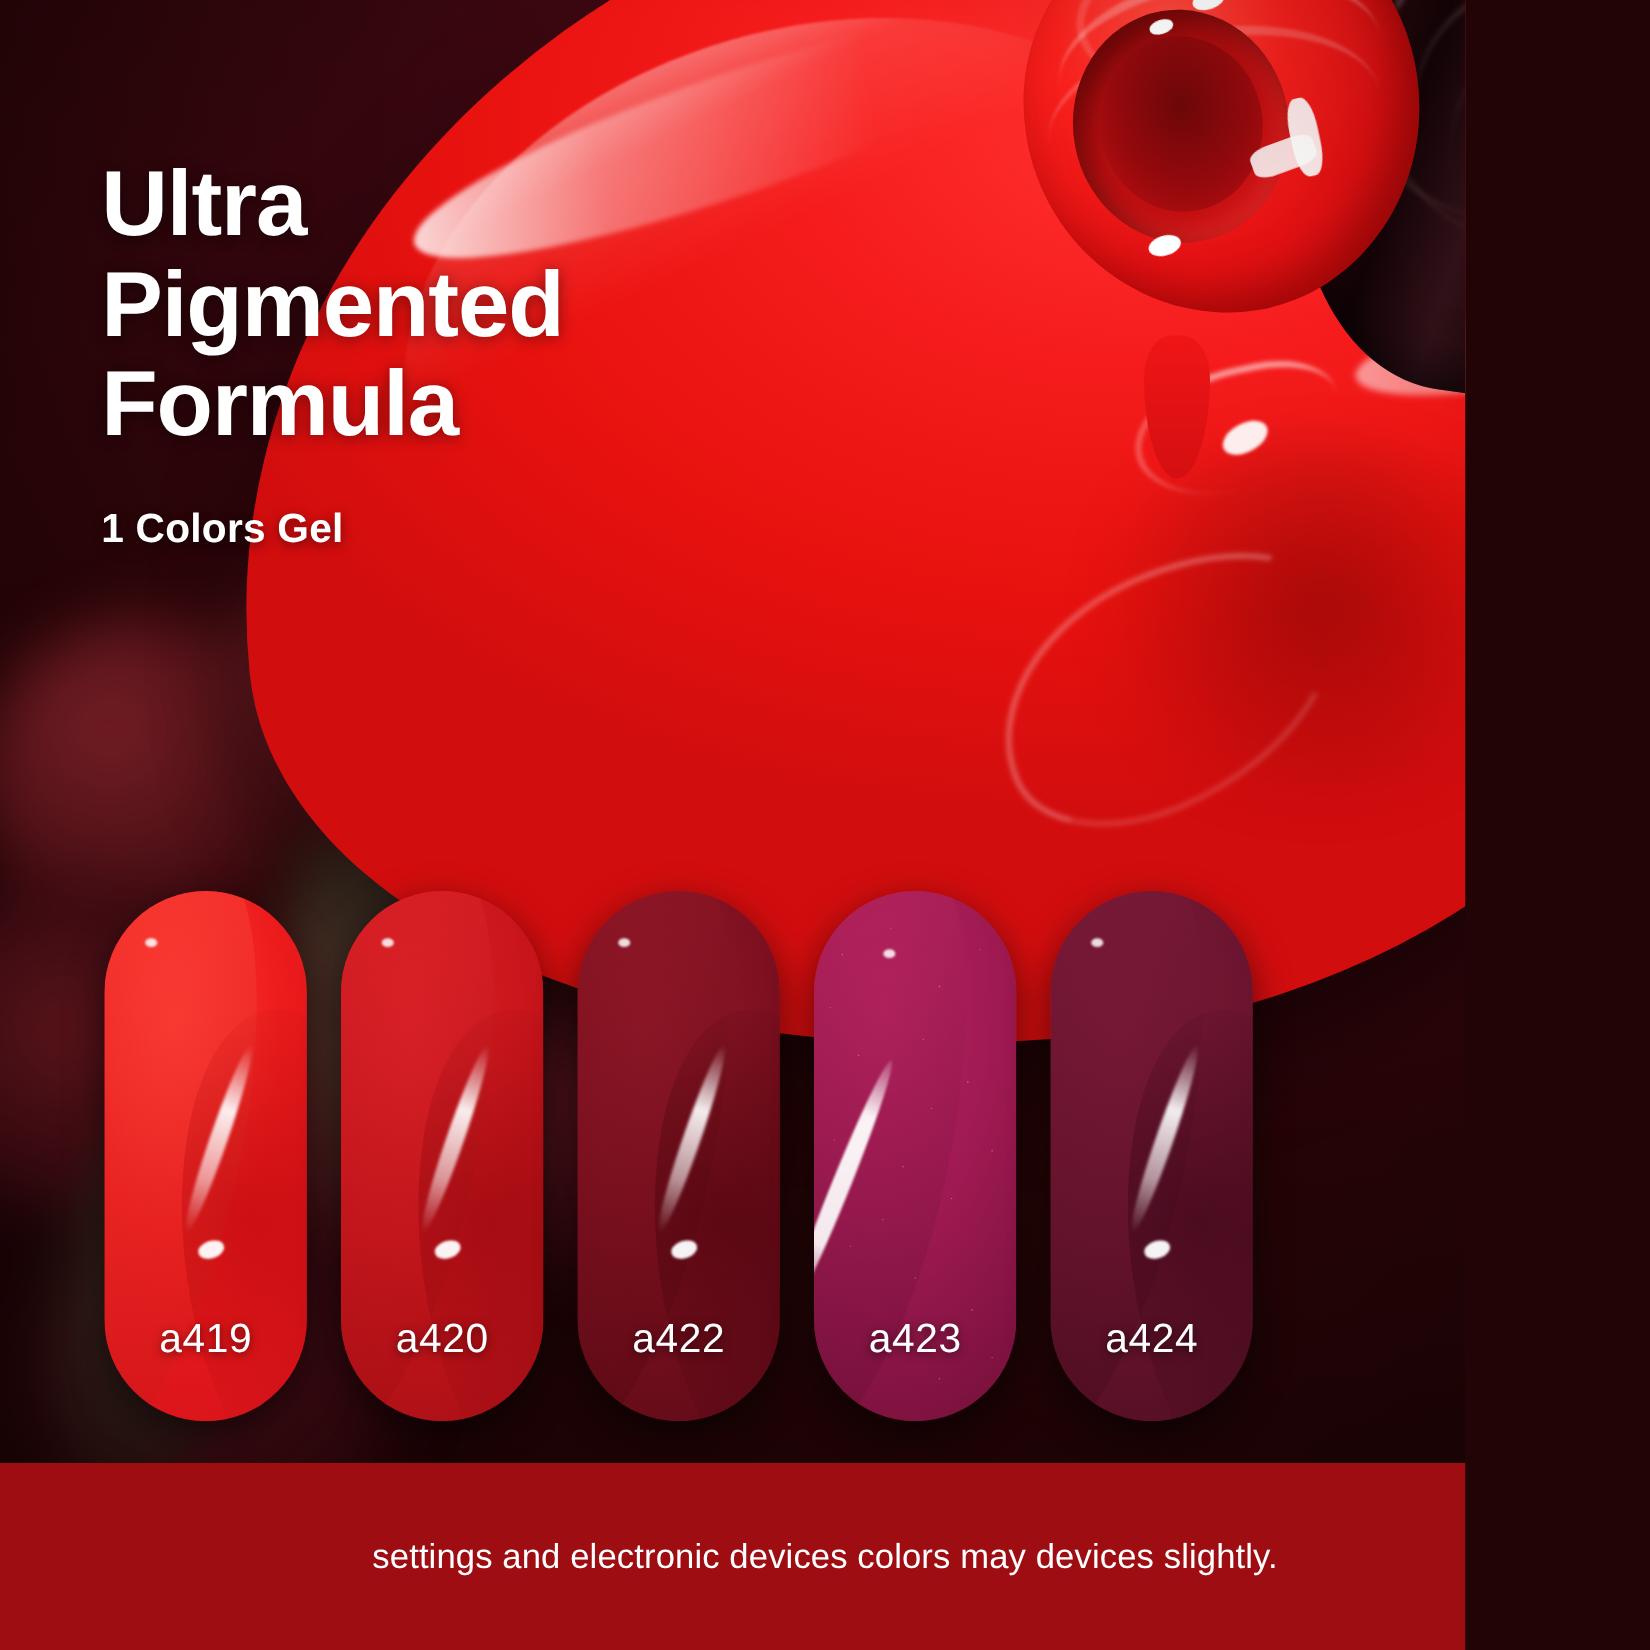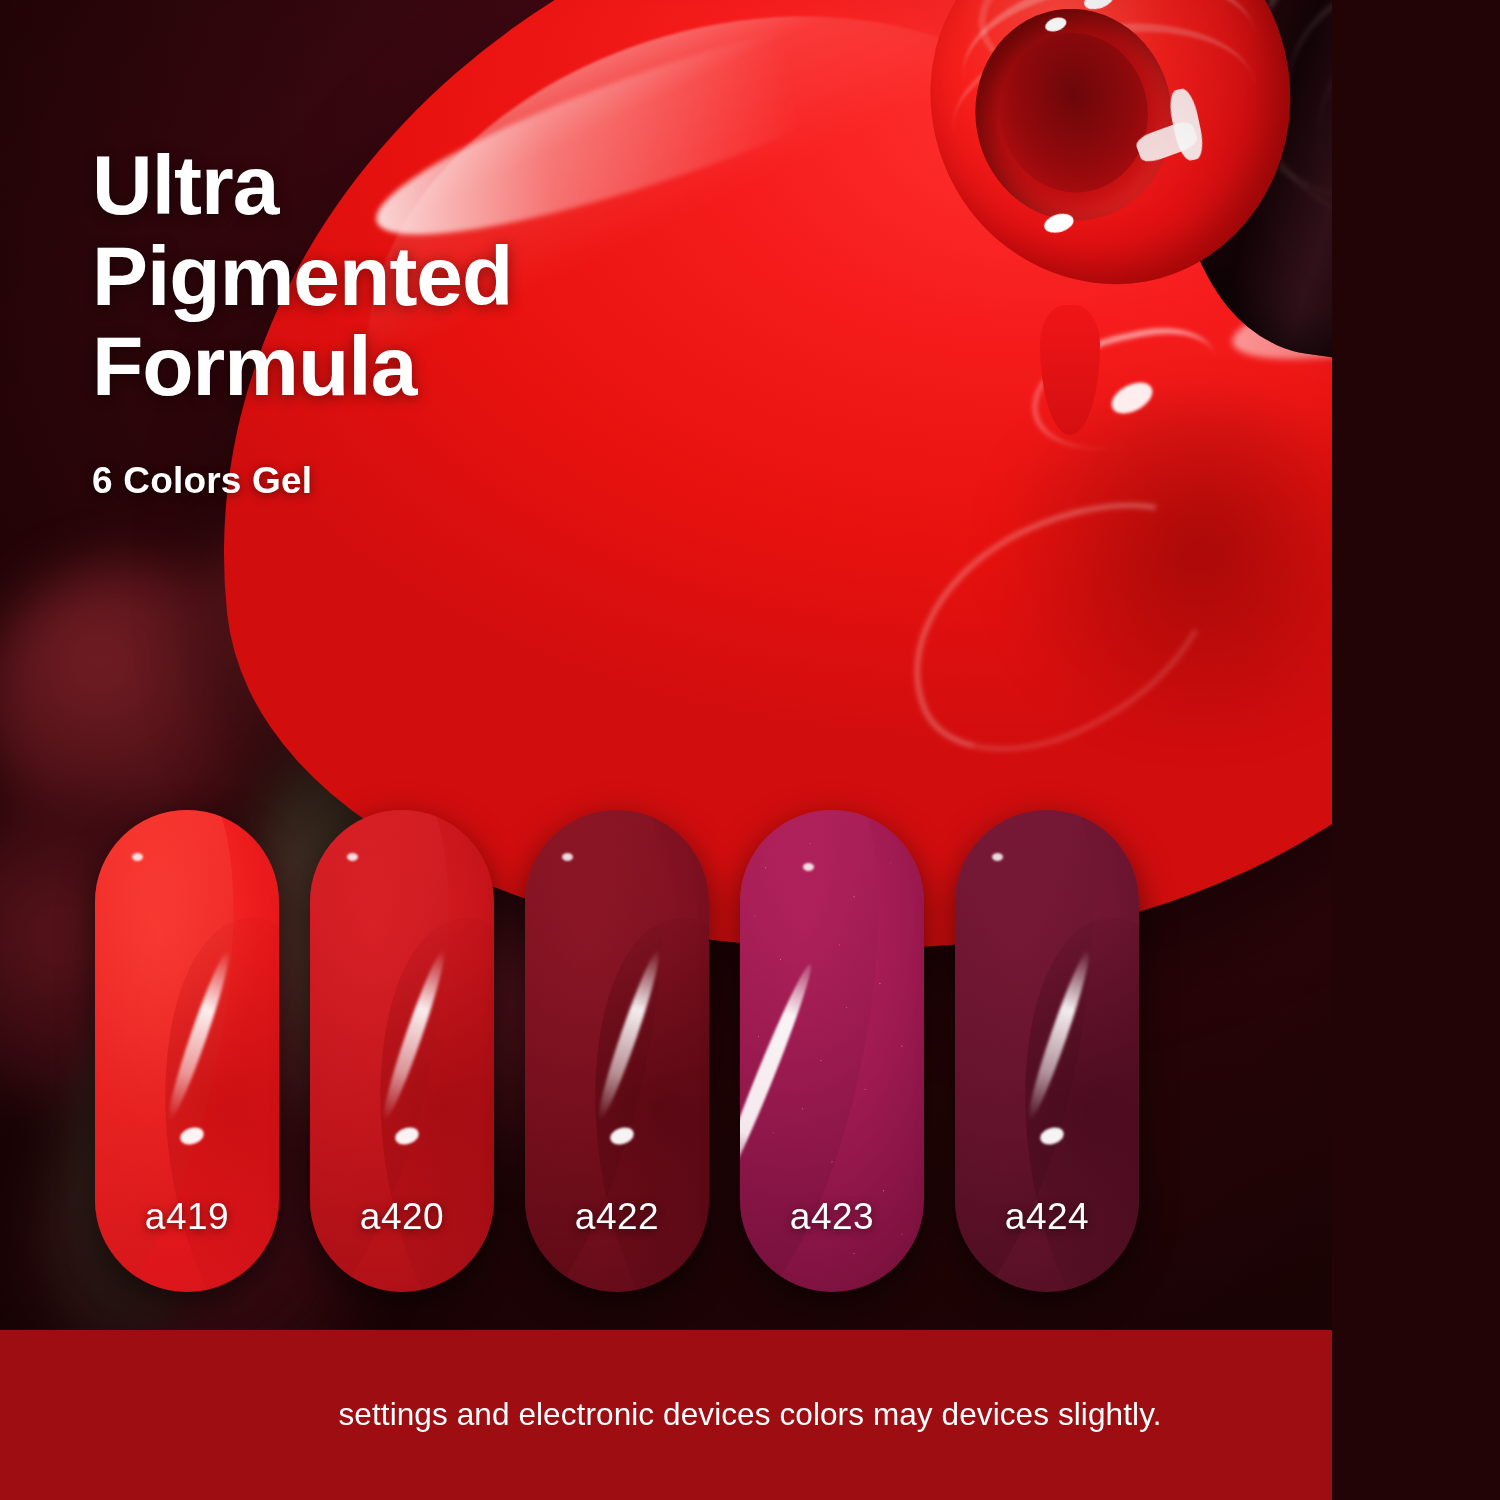--- a/index.html
+++ b/index.html
@@ -281,21 +281,21 @@
   </div>
 
   <div class="vignette"></div>
 
   <div class="copy">
     <div class="headline">
       <span>Ultra</span>
       <span>Pigmented</span>
       <span>Formula</span>
     </div>
-    <div class="subhead">6 Colors Gel</div>
+    <div class="subhead">1 Colors Gel</div>
   </div>
 
   <div class="swatches">
 
     <div class="swatch">
       <div class="sw-base" style="background:radial-gradient(120% 90% at 35% 25%, #ff3a33 0%, #ec1b1c 45%, #d4131a 100%)"></div>
       <div class="sw-curve" style="background:linear-gradient(150deg, rgba(255,70,60,.55), rgba(190,12,16,.35))"></div>
       <div class="sw-curve2" style="background:radial-gradient(circle at 30% 40%, rgba(180,8,12,.55), rgba(180,8,12,0) 70%)"></div>
       <div class="sw-gloss"></div>
       <div class="sw-dot"></div>

